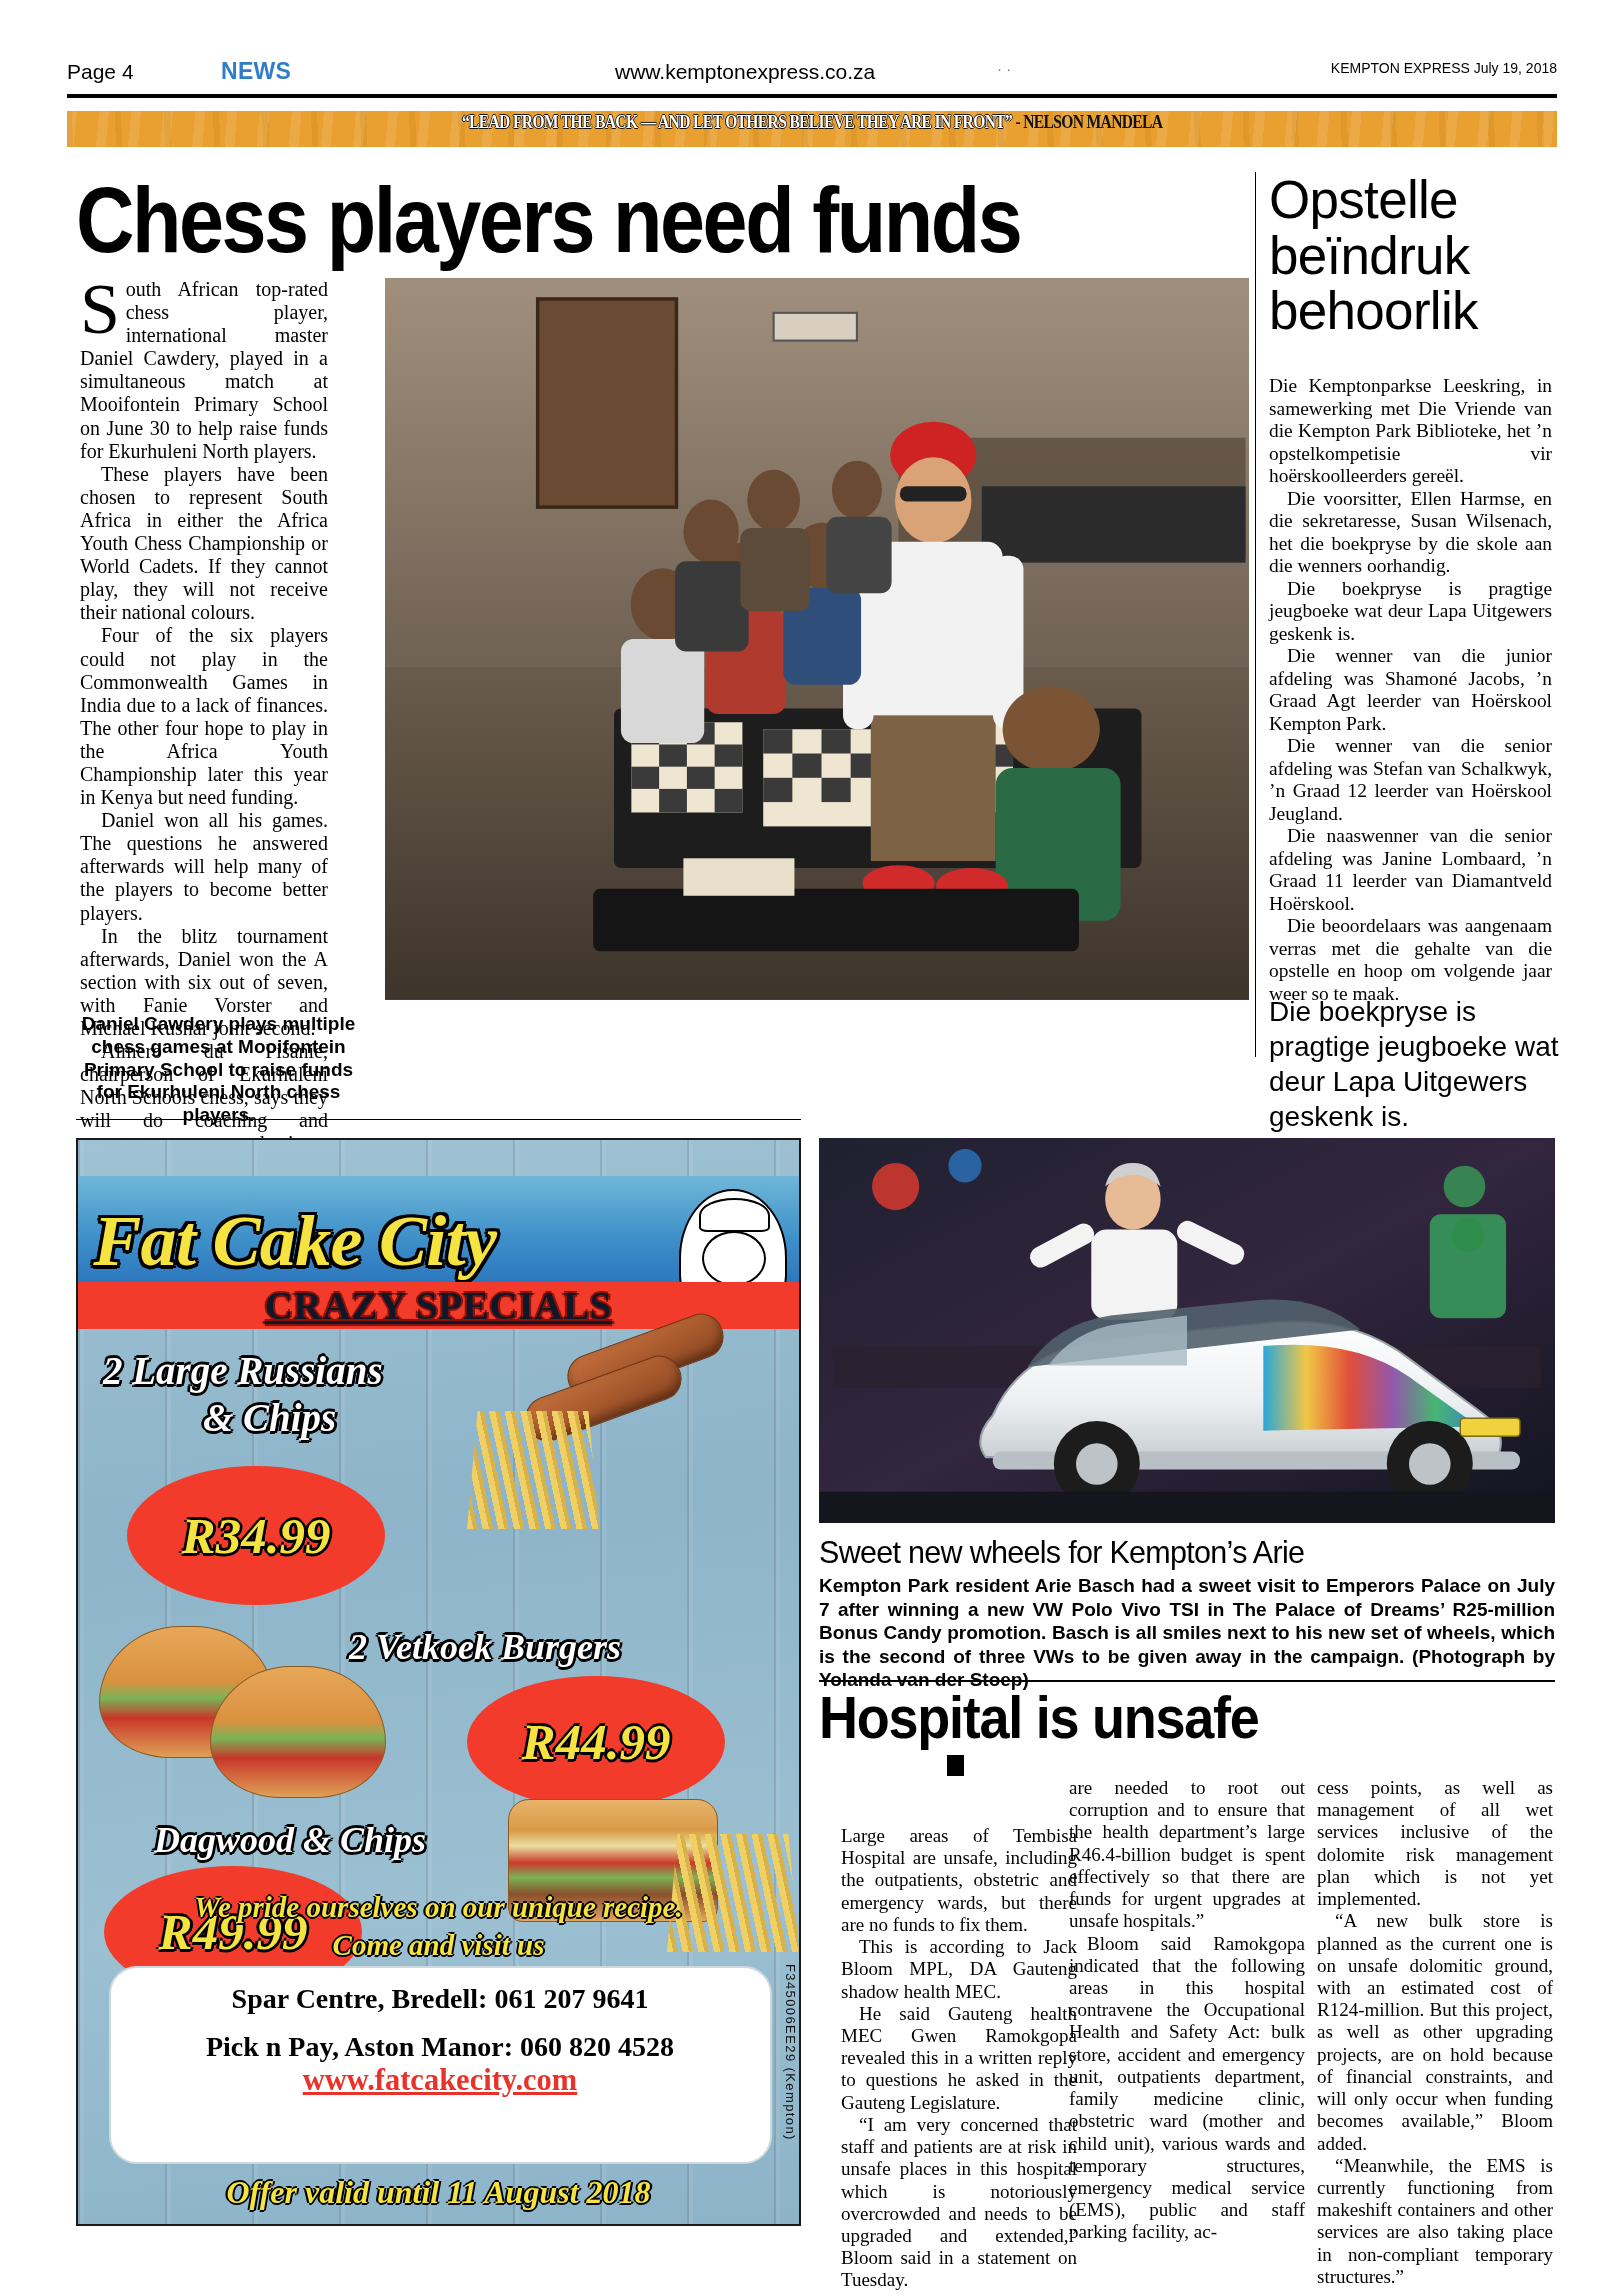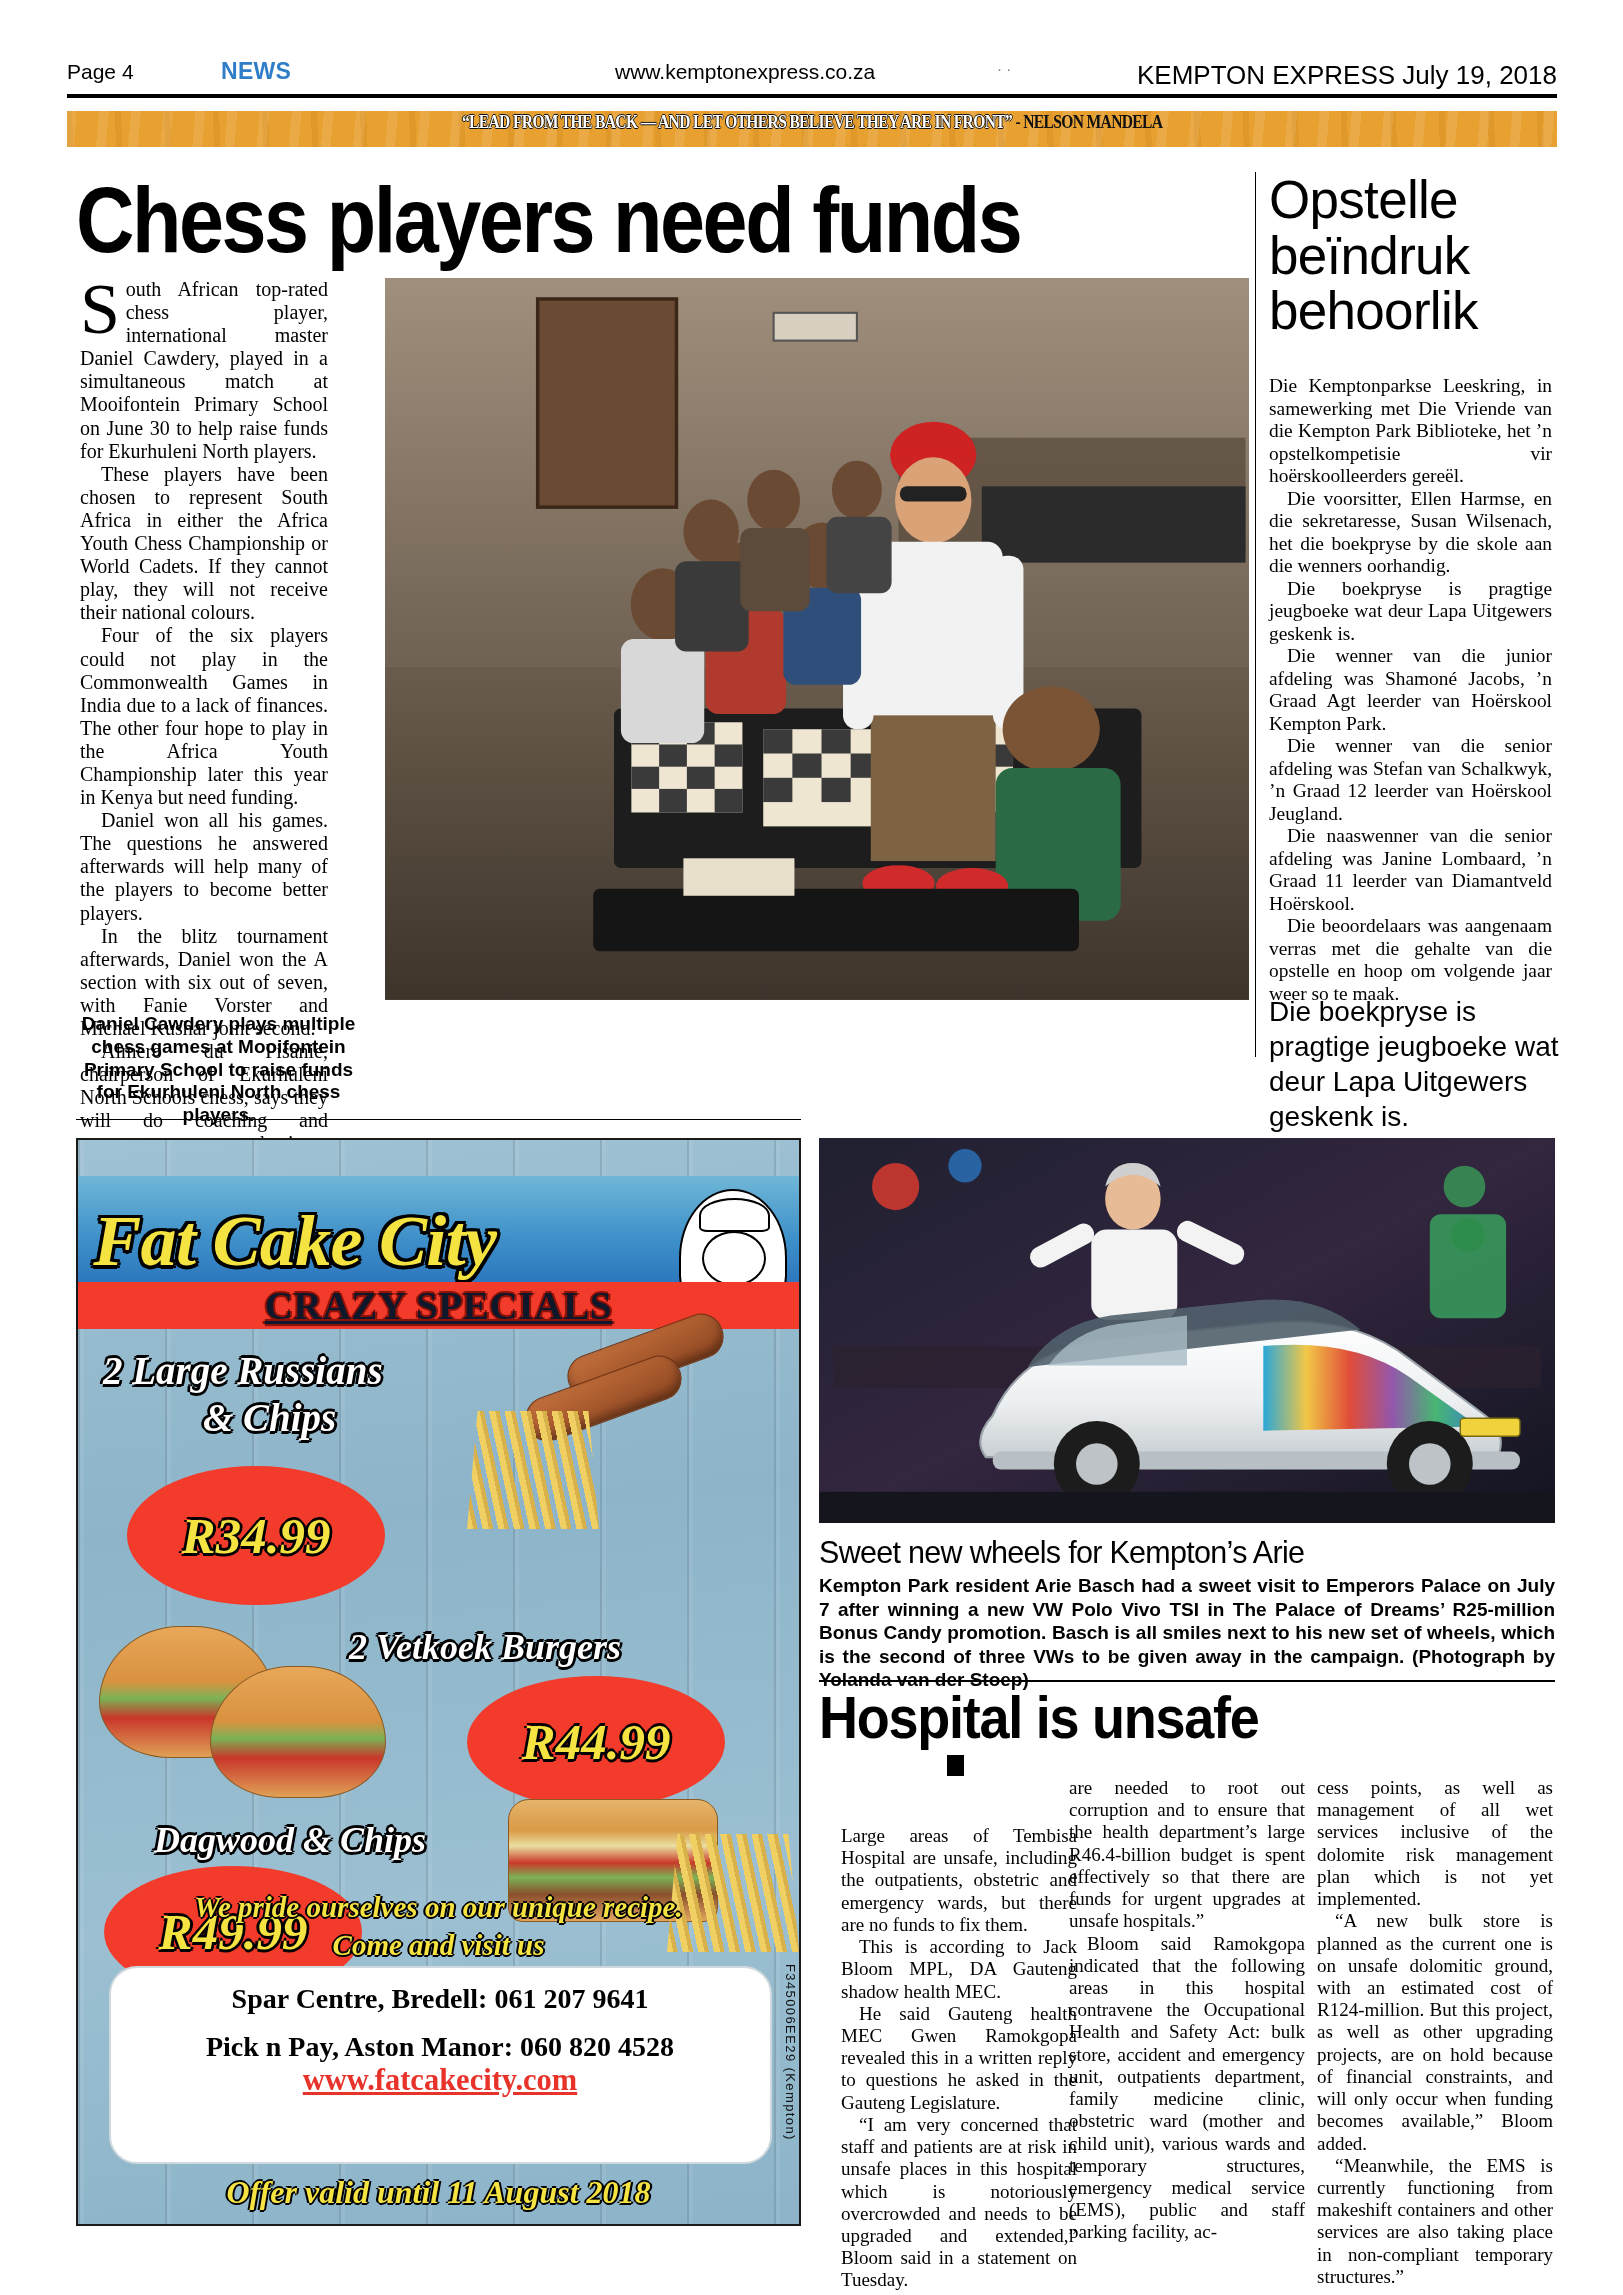--- a/index.html
+++ b/index.html
@@ -5,21 +5,21 @@
   html,body{margin:0;padding:0;background:#ffffff;}
   body{width:1624px;height:2295px;position:relative;font-family:"Liberation Serif",serif;color:#000;}
   .page{position:absolute;inset:0;background:#fff;}
 
   
   .masthead{position:absolute;left:67px;top:54px;width:1490px;height:36px;}
   .mh-page{position:absolute;left:0;top:5.6px;font-family:"Liberation Sans",sans-serif;font-size:21px;}
   .mh-news{position:absolute;left:154px;top:4.2px;font-family:"Liberation Sans",sans-serif;font-size:23px;font-weight:bold;color:#2f7ec7;letter-spacing:0.3px;}
   .mh-url{position:absolute;left:548px;top:6px;font-family:"Liberation Sans",sans-serif;font-size:21px;}
   .mh-dots{position:absolute;left:930px;top:5.6px;font-family:"Liberation Sans",sans-serif;font-size:15.3px;color:#777;}
-  .mh-title{position:absolute;right:0;top:5.6px;font-family:"Liberation Sans",sans-serif;font-size:26px;white-space:nowrap;}
+  .mh-title{position:absolute;right:0;top:5.6px;font-family:"Liberation Sans",sans-serif;font-size:14px;white-space:nowrap;}
   .mh-rule{position:absolute;left:67px;top:94px;width:1490px;height:3.5px;background:#000;}
 
   
   .banner{position:absolute;left:67px;top:111px;width:1490px;height:36px;
     background:
       repeating-linear-gradient(95deg, rgba(255,255,255,.10) 0px, rgba(255,255,255,.10) 9.7px, rgba(0,0,0,0) 9.7px, rgba(0,0,0,0) 32px),
       repeating-linear-gradient(88deg, rgba(180,110,10,.16) 0px, rgba(180,110,10,.16) 6.2px, rgba(0,0,0,0) 6.2px, rgba(0,0,0,0) 49px),
       #e8a030;
     display:flex;align-items:flex-start;justify-content:center;overflow:hidden;}
   .banner span{font-family:"Liberation Serif",serif;font-weight:bold;font-size:19px;letter-spacing:-0.8px;

